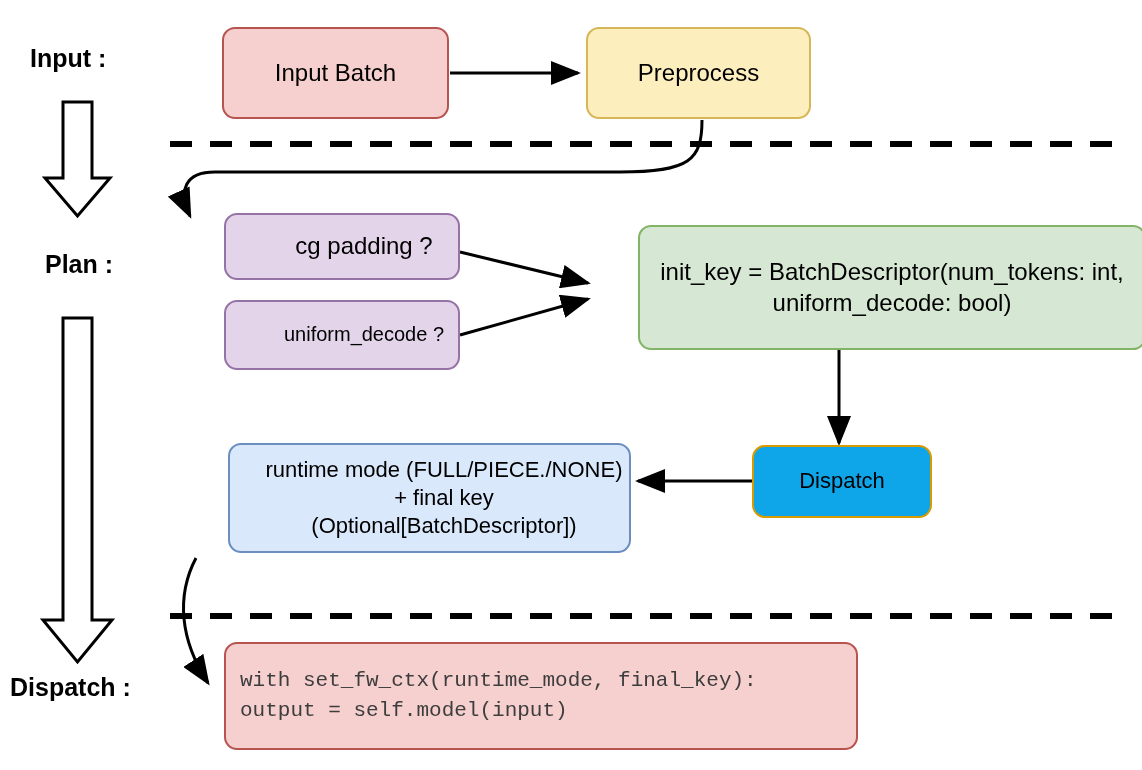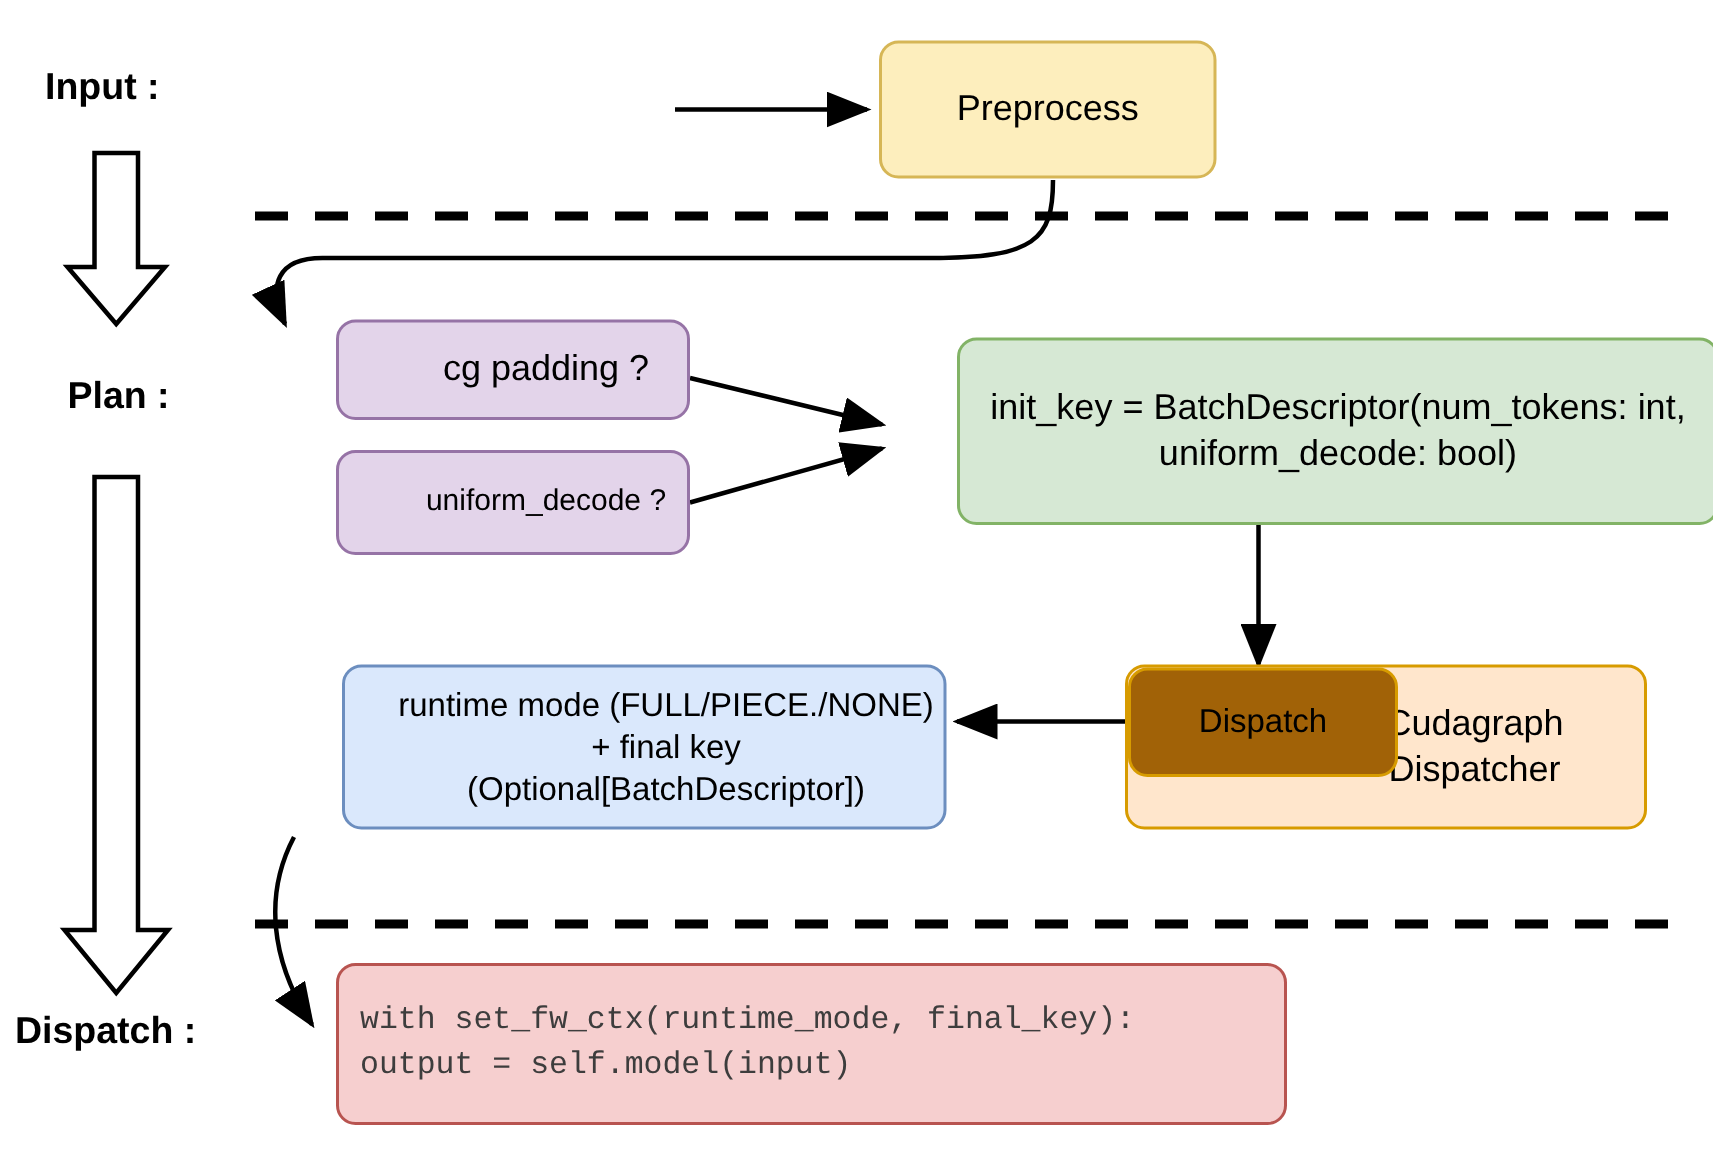--- a/index.html
+++ b/index.html
@@ -68,21 +68,21 @@
   }
   .node-blue {
     background: #dae8fc;
     border-color: #6c8ebf;
   }
   .node-orange-outer {
     background: #ffe6cc;
     border-color: #d79b00;
   }
   .node-orange-inner {
-    background: #a16207;
+    background: #0ea5e9;
     border-color: #d79b00;
     justify-content: flex-end;
   }
   .code-node {
     font-family: "Liberation Mono", monospace;
     font-size: 21px;
     color: #3d3d3d;
     justify-content: flex-start;
     align-items: center;
     text-align: left;
@@ -140,42 +140,41 @@
 
     <path d="M 196 558 C 176 596, 180 640, 208 683" fill="none" stroke="#000000" stroke-width="3" marker-end="url(#arrowhead)"></path>
   </svg>
 
   <div class="stage-label" style="left:30px; top:44px;">Input :</div>
 
   <div class="stage-label" style="left:45px; top:250px;">Plan :</div>
 
   <div class="stage-label" style="left:10px; top:673px;">Dispatch :</div>
 
+  <div class="node node-pink" style="left:222px; top:27px; width:227px; height:92px; font-size:24px;">
+    <span class="node-label">Input Batch</span>
+  </div>
 
   <div class="node node-yellow" style="left:586px; top:27px; width:225px; height:92px; font-size:24px;">
     <span class="node-label">Preprocess</span>
   </div>
 
   <div class="node node-purple" style="left:224px; top:213px; width:236px; height:67px; font-size:24px;">
     <span class="node-label">cg padding ?</span>
   </div>
 
   <div class="node node-purple" style="left:224px; top:300px; width:236px; height:70px; font-size:20px;">
     <span class="node-label">uniform_decode ?</span>
   </div>
 
   <div class="node node-green" style="left:590px; top:225px; width:508px; height:125px; font-size:24px;">
     <span class="node-label">init_key = BatchDescriptor(num_tokens: int,
 uniform_decode: bool)</span>
   </div>
 
-  <div class="node node-orange-outer" style="left:750px; top:443px; width:348px; height:110px;">
-    <span class="orange-outer-label" style="width:190px;">Cudagraph
-Dispatcher</span>
-  </div>
 
   <div class="node node-orange-inner" style="left:752px; top:445px; width:180px; height:73px; font-size:22px;">
     <span class="node-label">Dispatch</span>
   </div>
 
   <div class="node node-blue" style="left:228px; top:443px; width:403px; height:110px; font-size:22px;padding-left:29px;">
     <span class="node-label">runtime mode (FULL/PIECE./NONE)
 + final key (Optional[BatchDescriptor])</span>
   </div>
 

